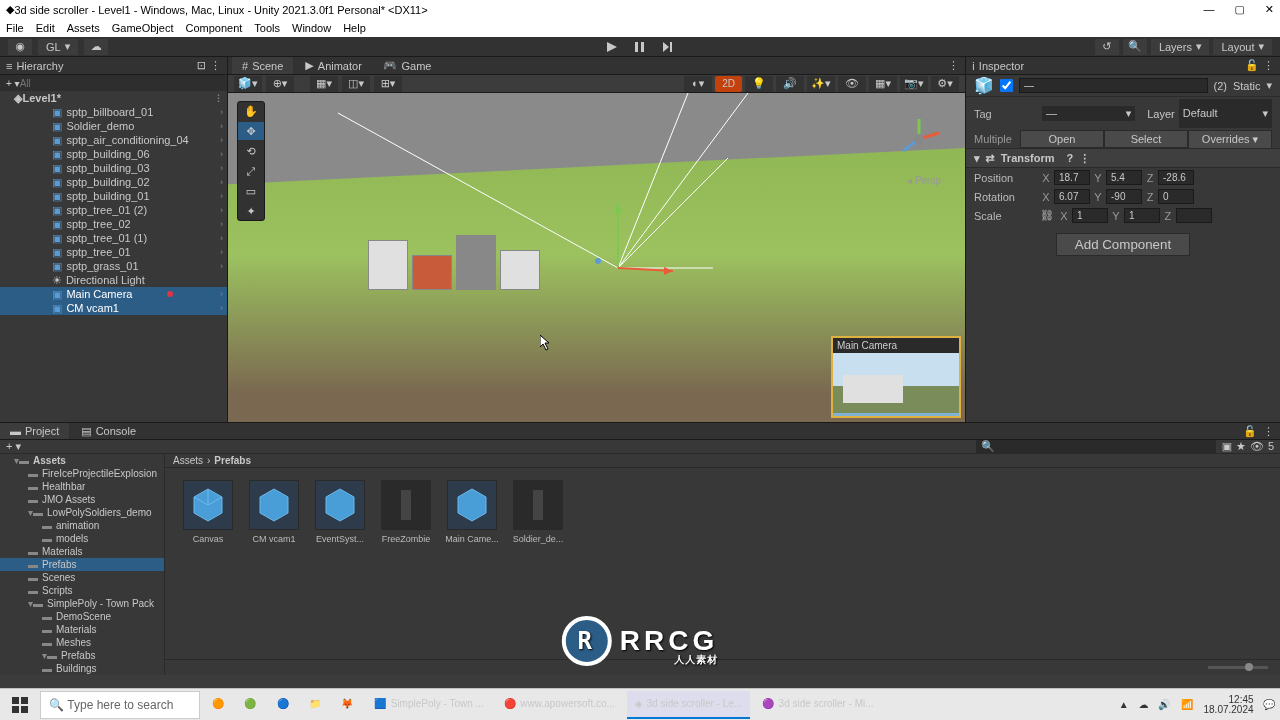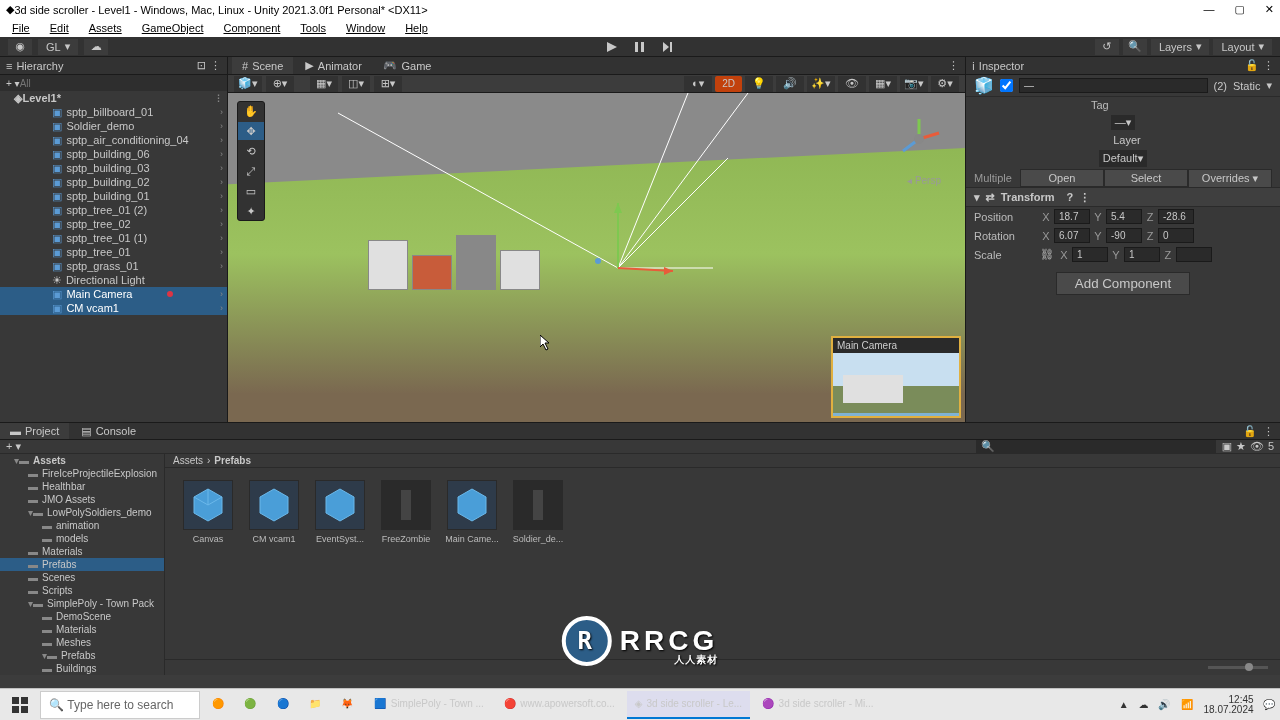--- a/index.html
+++ b/index.html
@@ -3,21 +3,21 @@
 <meta charset="utf-8">
 <style>
 * { margin: 0; padding: 0; box-sizing: border-box; font-family: "Segoe UI", Arial, sans-serif; }
 body { width: 1280px; height: 720px; background: #3c3c3c; color: #c8c8c8; font-size: 11px; overflow: hidden; position: relative; }
 
 
 .titlebar { height: 19px; background: #fff; color: #000; display: flex; align-items: center; padding: 0 6px; font-size: 11px; }
 .titlebar .controls { margin-left: auto; display: flex; gap: 20px; }
 
 
-.menubar { height: 18px; background: #fff; color: #000; display: flex; align-items: center; padding: 0 12px; gap: 20px; font-size: 11px; text-decoration: underline; }
+.menubar { height: 18px; background: #fff; color: #000; display: flex; align-items: center; padding: 0 6px; gap: 12px; font-size: 11px; }
 .menubar span { cursor: default; }
 
 
 .toolbar { height: 20px; background: #323232; display: flex; align-items: center; padding: 0 8px; gap: 6px; border-bottom: 1px solid #1a1a1a; }
 .toolbar .icon-btn { width: 24px; height: 16px; background: #3c3c3c; display: flex; align-items: center; justify-content: center; cursor: pointer; }
 .toolbar .center-controls { position: absolute; left: 50%; transform: translateX(-50%); display: flex; gap: 4px; }
 .toolbar .center-controls .play-btn { width: 24px; height: 16px; display: flex; align-items: center; justify-content: center; cursor: pointer; }
 .toolbar .right { margin-left: auto; display: flex; gap: 4px; align-items: center; }
 .toolbar .dropdown { height: 16px; background: #3c3c3c; padding: 0 8px; display: flex; align-items: center; gap: 4px; }
 
@@ -60,21 +60,21 @@
 .scene-view .camera-preview .cp-label { background: #2a2a2a; color: #ccc; font-size: 10px; padding: 2px 4px; }
 .scene-view .camera-preview .cp-image { height: 60px; background: linear-gradient(to bottom, #c8dff0 55%, #7a8c5a 55%); position: relative; }
 .scene-view .camera-preview .cp-image::after { content: ""; position: absolute; left: 10px; bottom: 10px; width: 60px; height: 28px; background: #e0e0e0; }
 .scene-view .buildings { position: absolute; top: 142px; left: 140px; display: flex; gap: 4px; align-items: flex-end; }
 .scene-view .bld { width: 40px; height: 40px; background: #e0e0e0; border: 1px solid #888; }
 .scene-view .cursor { position: absolute; top: 242px; left: 312px; width: 12px; height: 16px; }
 
 
 .inspector { width: 315px; background: #383838; border-left: 1px solid #1a1a1a; display: flex; flex-direction: column; font-size: 11px; }
 .inspector .header-row { height: 22px; display: flex; align-items: center; padding: 0 8px; gap: 6px; border-bottom: 1px solid #2a2a2a; }
-.inspector .field-row { display: flex; align-items: center; padding: 2px 8px; gap: 4px; flex-direction: column; }
+.inspector .field-row { display: flex; align-items: center; padding: 2px 8px; gap: 4px; }
 .inspector .label { width: 64px; color: #bbb; }
 .inspector input[type="text"] { background: #2a2a2a; border: 1px solid #1a1a1a; color: #c8c8c8; font-size: 10px; padding: 1px 4px; width: 36px; }
 .inspector .section-header { height: 20px; background: #3f3f3f; display: flex; align-items: center; padding: 0 8px; gap: 6px; font-weight: bold; border-top: 1px solid #2a2a2a; border-bottom: 1px solid #2a2a2a; }
 .inspector .axis-row { display: flex; align-items: center; padding: 2px 8px; gap: 2px; }
 .inspector .axis-label { width: 12px; text-align: center; color: #999; }
 .inspector .btn-row { display: flex; justify-content: center; padding: 8px; }
 .inspector button { background: #4a4a4a; border: 1px solid #2a2a2a; color: #c8c8c8; padding: 3px 18px; cursor: pointer; }
 .inspector .info-text { padding: 4px 8px; color: #999; font-size: 10px; line-height: 1.3; }
 .inspector .override-row { height: 18px; display: flex; align-items: center; gap: 0; padding: 0 8px; }
 .inspector .ov-btn { flex: 1; background: #4a4a4a; text-align: center; padding: 2px 0; border: 1px solid #2a2a2a; cursor: pointer; }
@@ -370,21 +370,21 @@
       <span>Static</span>
       <span>▾</span>
     </div>
     <div class="field-row">
       <span class="label">Tag</span>
       <div style="flex:1;background:#2a2a2a;padding:1px 4px;display:flex;justify-content:space-between">
           <span>—</span>
           <span>▾</span>
         </div>
       <span style="margin-left:8px">Layer</span>
-      <div style="flex:1;background:#2a2a2a;padding:2px 4px;display:flex;justify-content:space-between">
+      <div style="flex:1;background:#2a2a2a;padding:8px 4px;display:flex;justify-content:space-between">
           <span>Default</span>
           <span>▾</span>
         </div>
     </div>
     <div class="override-row">
       <span style="color:#999;margin-right:8px">Multiple</span>
       <div class="ov-btn">Open</div>
       <div class="ov-btn">Select</div>
       <div class="ov-btn"><span>Overrides</span> ▾</div>
     </div>

